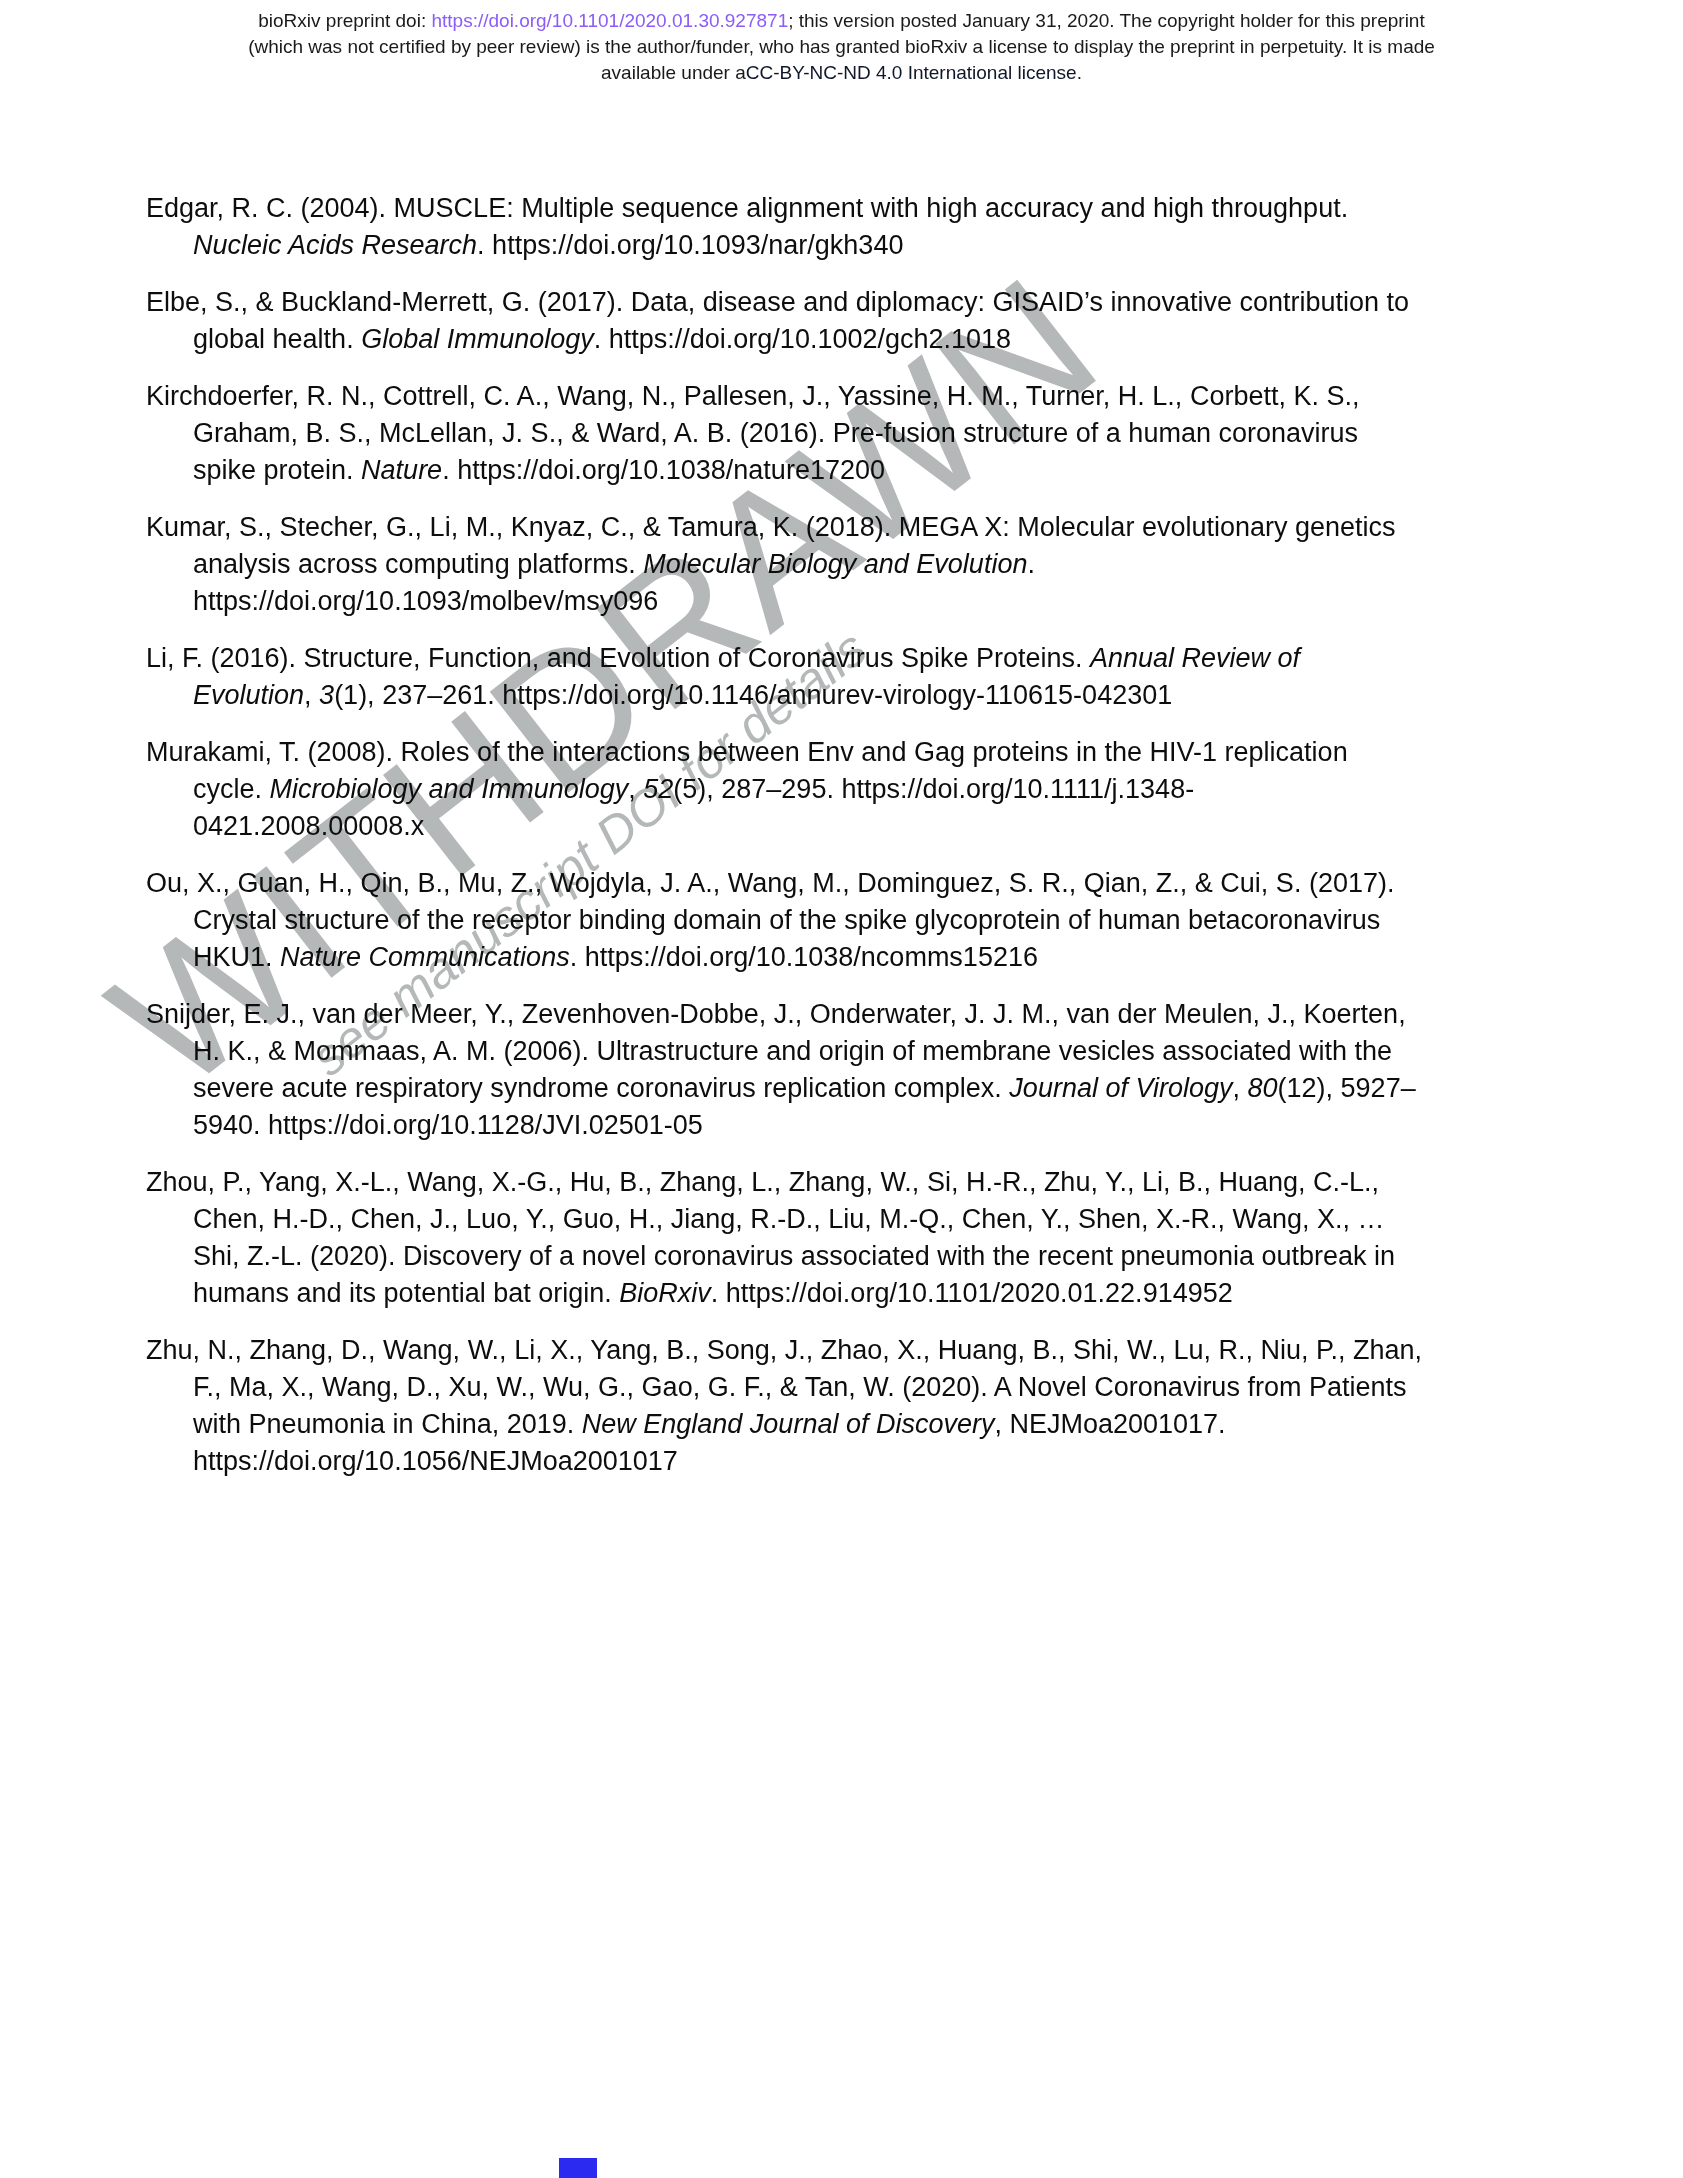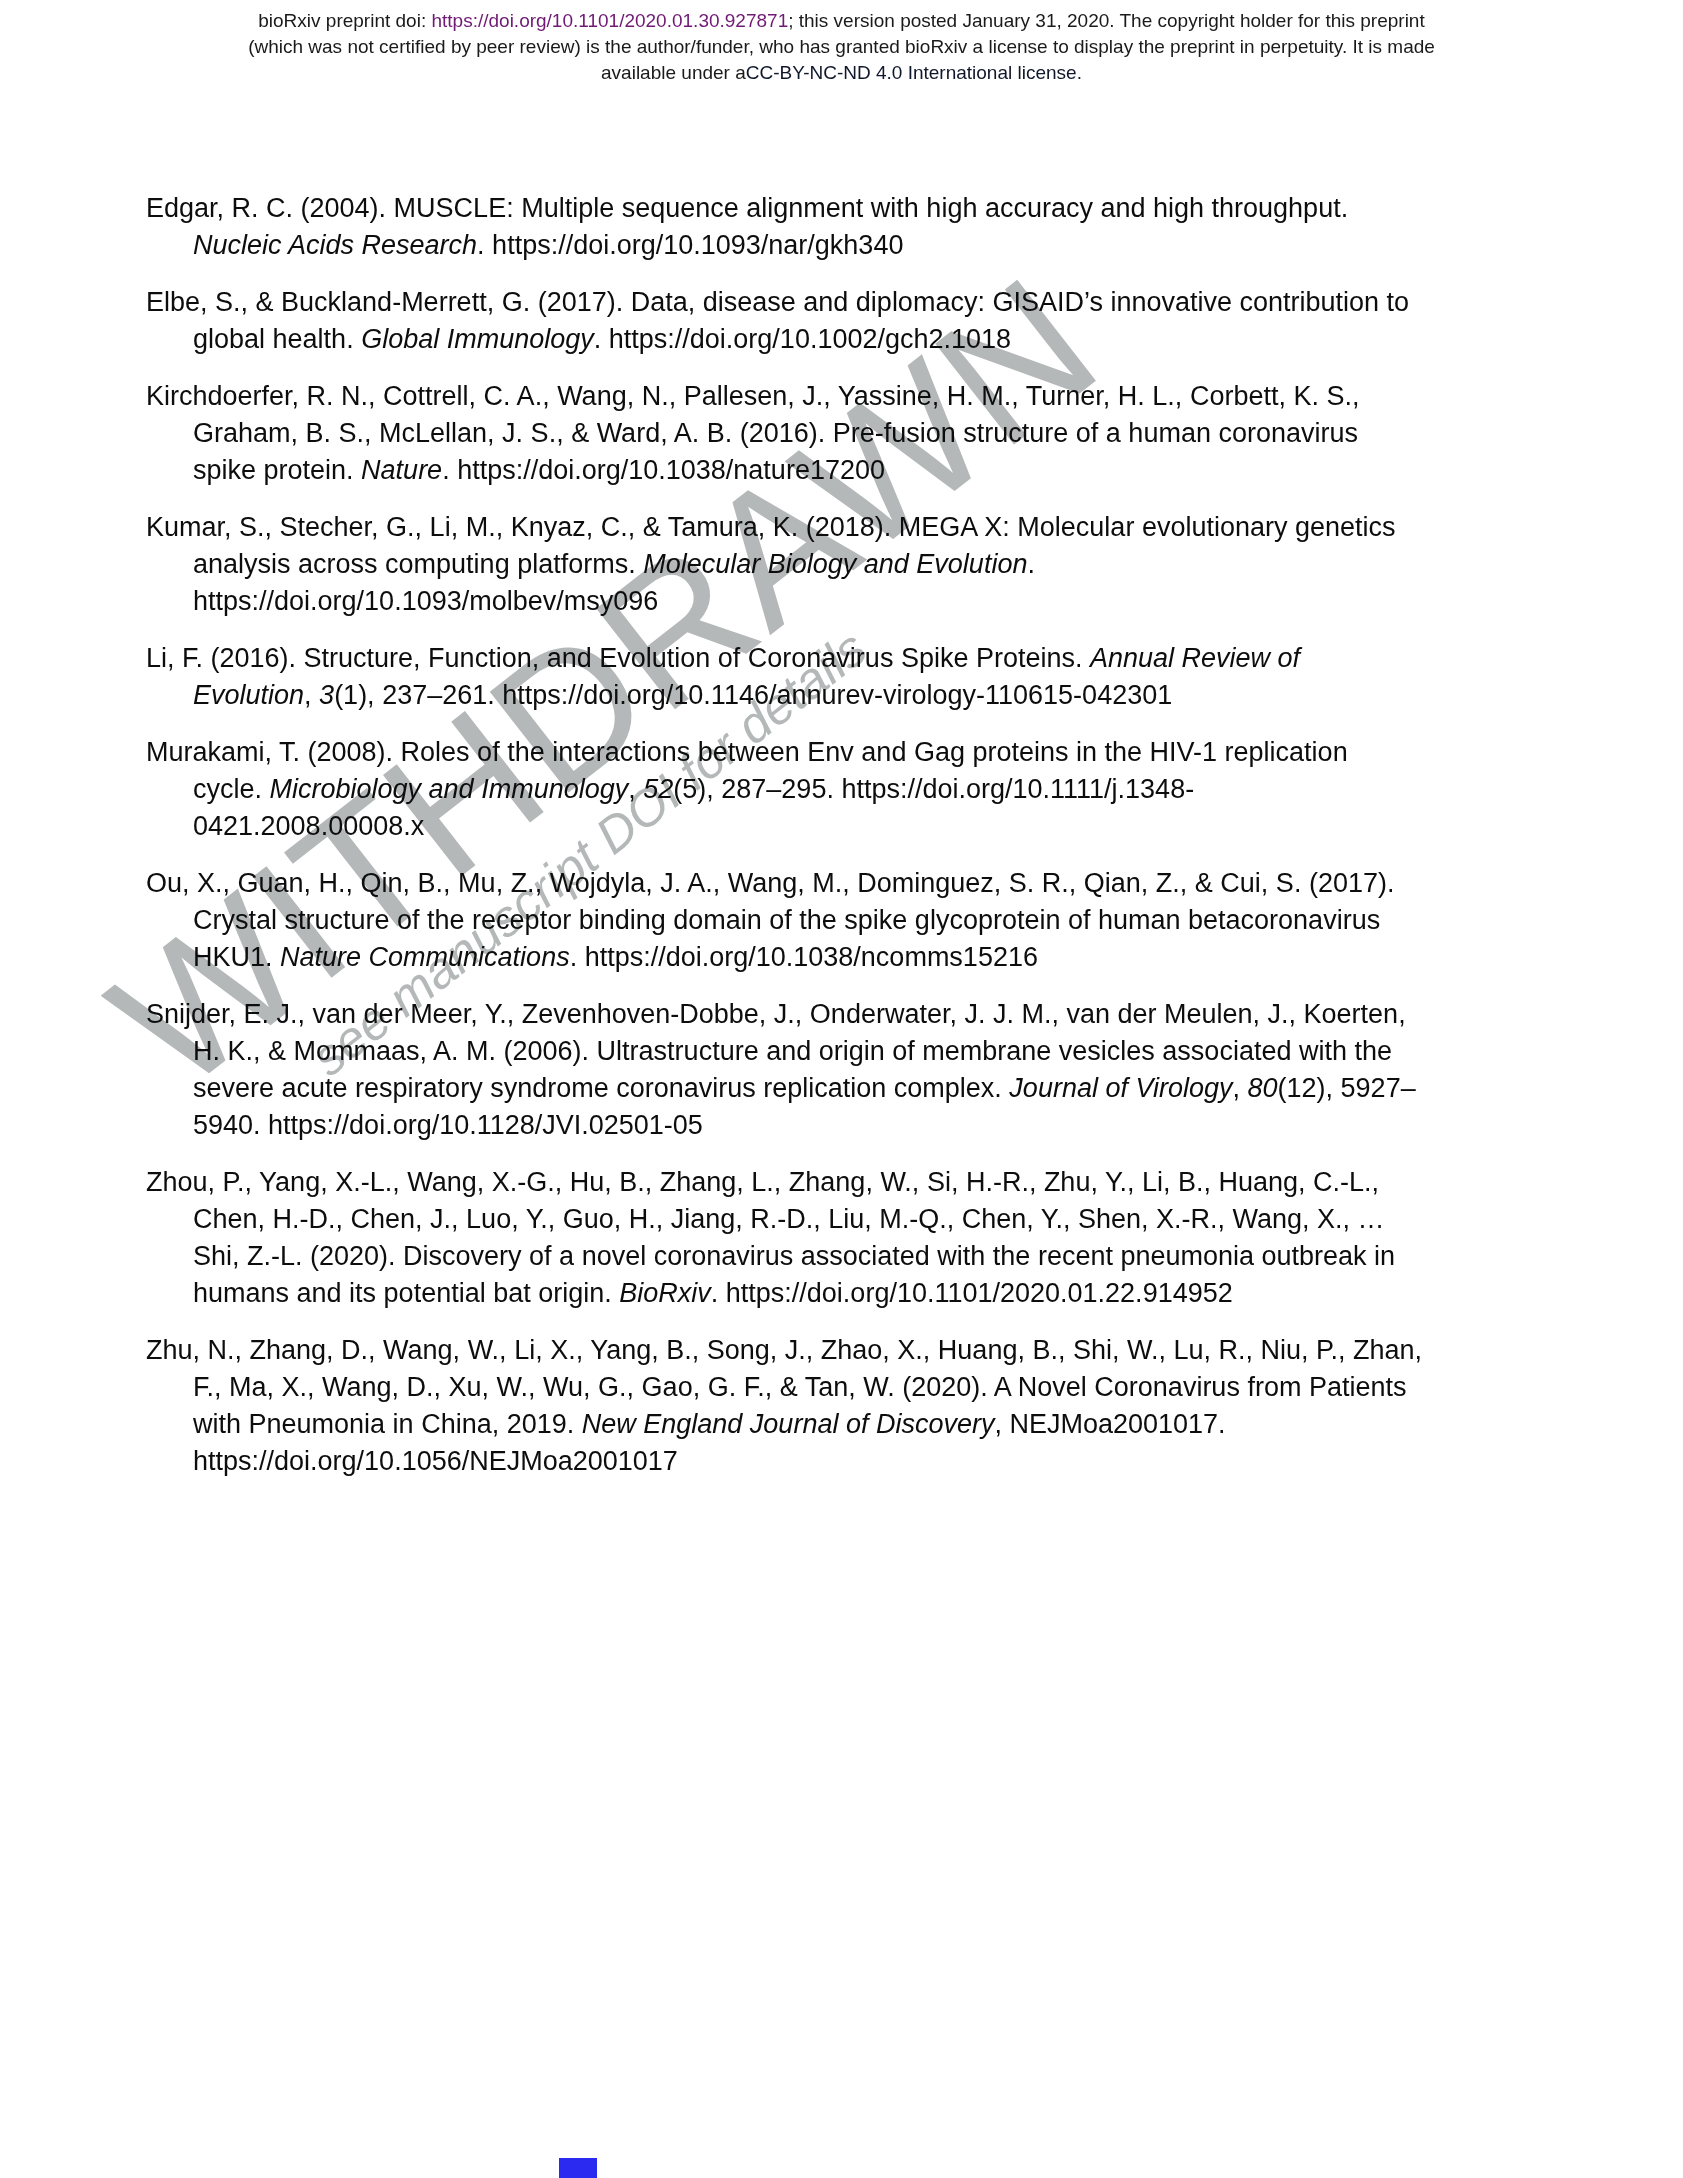--- a/index.html
+++ b/index.html
@@ -90,21 +90,21 @@
 </head>
 <body>
 
 <div class="watermark-layer">
   <div class="wm-word" style="color: rgb(180, 184, 184);">WITHDRAWN</div>
   <div class="wm-sub" style="color: rgb(180, 184, 184);">see manuscript DOI for details</div>
 </div>
 
 <div class="content-layer">
   <div class="header-notice">
-    <div><span>bioRxiv preprint doi: </span><span class="lnk" style="color: #701a75; text-align: center;">https://doi.org/10.1101/2020.01.30.927871</span><span>; this version posted January 31, 2020. The copyright holder for this preprint</span></div>
+    <div><span>bioRxiv preprint doi: </span><span class="lnk" style="color: #8b5cf6; text-align: center;">https://doi.org/10.1101/2020.01.30.927871</span><span>; this version posted January 31, 2020. The copyright holder for this preprint</span></div>
     <div><span>(which was not certified by peer review) is the author/funder, who has granted bioRxiv a license to display the preprint in perpetuity. It is made</span></div>
     <div><span>available under a</span><span class="lnk" style="color: #0f172a;">CC-BY-NC-ND 4.0 International license</span><span>.</span></div>
   </div>
 
   <div class="refs" id="refs">
       <p><span>Edgar, R. C. (2004). MUSCLE: Multiple sequence alignment with high accuracy and high throughput. </span><em>Nucleic Acids Research</em><span>. https://doi.org/10.1093/nar/gkh340</span></p>
       <p><span>Elbe, S., &amp; Buckland-Merrett, G. (2017). Data, disease and diplomacy: GISAID’s innovative contribution to global health. </span><em>Global Immunology</em><span>. https://doi.org/10.1002/gch2.1018</span></p>
       <p><span>Kirchdoerfer, R. N., Cottrell, C. A., Wang, N., Pallesen, J., Yassine, H. M., Turner, H. L., Corbett, K. S., Graham, B. S., McLellan, J. S., &amp; Ward, A. B. (2016). Pre-fusion structure of a human coronavirus spike protein. </span><em>Nature</em><span>. https://doi.org/10.1038/nature17200</span></p>
       <p><span>Kumar, S., Stecher, G., Li, M., Knyaz, C., &amp; Tamura, K. (2018). MEGA X: Molecular evolutionary genetics analysis across computing platforms. </span><em>Molecular Biology and Evolution</em><span>. https://doi.org/10.1093/molbev/msy096</span></p>
       <p><span>Li, F. (2016). Structure, Function, and Evolution of Coronavirus Spike Proteins. </span><em>Annual Review of Evolution</em><span>, </span><em>3</em><span>(1), 237–261. https://doi.org/10.1146/annurev-virology-110615-042301</span></p>

